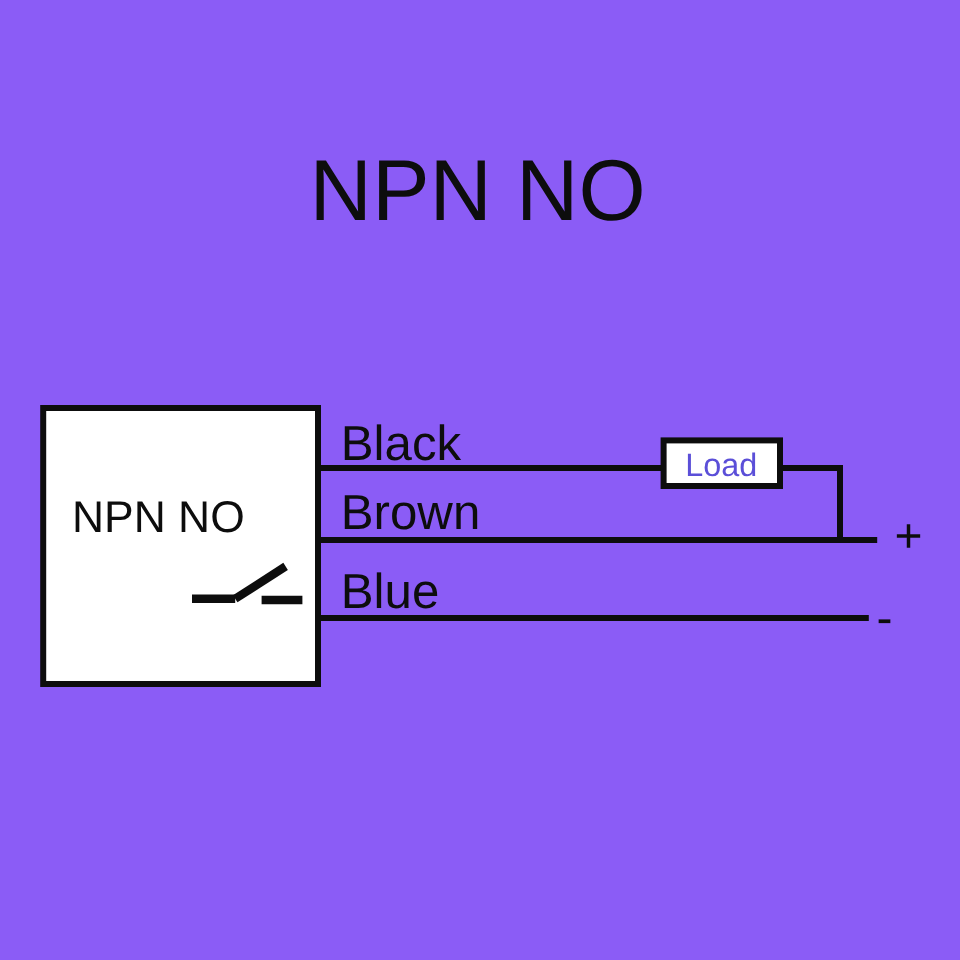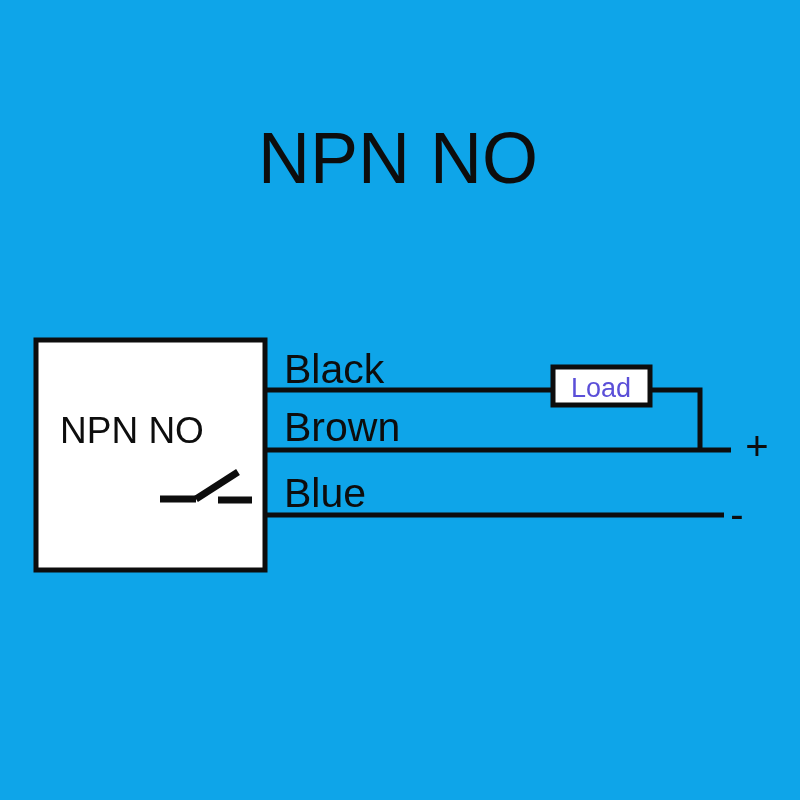--- a/index.html
+++ b/index.html
@@ -8,21 +8,21 @@
     padding: 0;
     background: #ffffff;
   }
   body {
     font-family: "Liberation Sans", sans-serif;
   }
   #diagram-root {
     position: relative;
     width: 800px;
     height: 800px;
-    background: #0ea5e9;
+    background: #8b5cf6;
     overflow: hidden;
   }
   #wiring-svg {
     position: absolute;
     top: 0;
     left: 0;
     width: 800px;
     height: 800px;
     display: block;
   }

